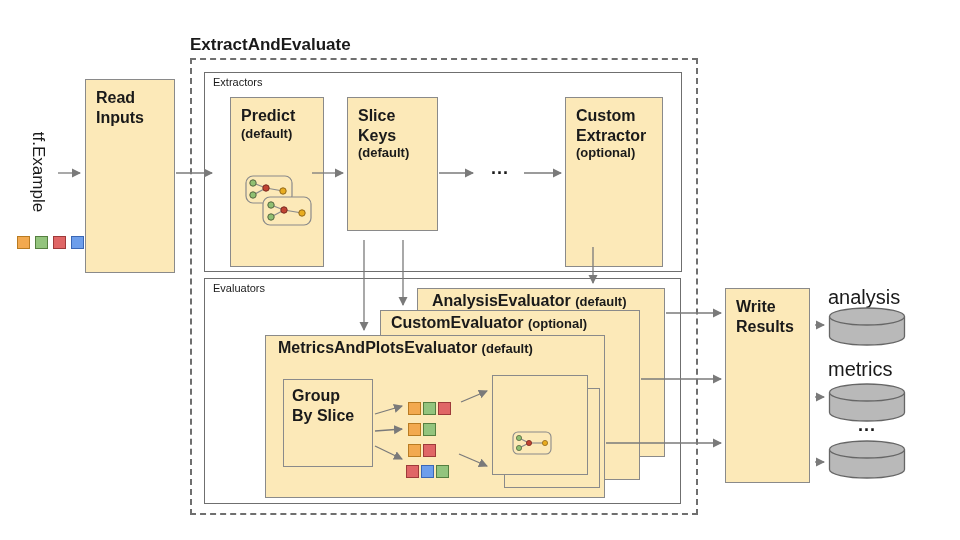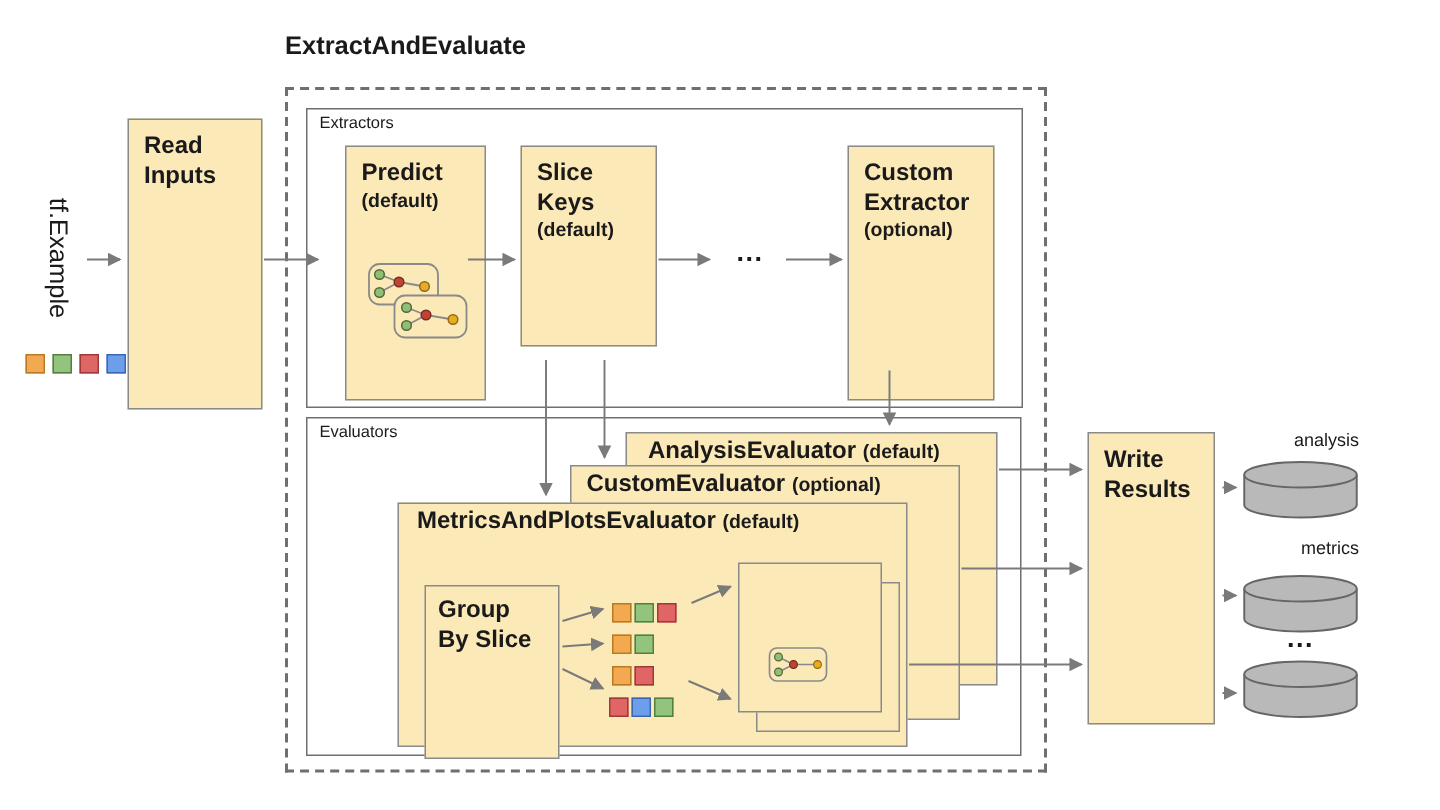--- a/index.html
+++ b/index.html
@@ -11,41 +11,41 @@
   .dashed{border:2px dashed var(--frame-border)}
   .section-label{font-weight:normal;font-size:11px;padding:3px 0 0 8px}
   .node-label{font-weight:bold;font-size:16px;line-height:1.22;white-space:pre-line}
   .qual{font-weight:bold;font-size:13px;display:block;line-height:1.3}
   .qual-inline{font-weight:bold;font-size:13px}
   .eval-title{font-weight:bold;font-size:16px;white-space:nowrap;padding-top:3px}
   .pad{padding:8px 20px 0 10px}
   .title{font-weight:bold;font-size:17px}
   .sq{position:absolute;width:13px;height:13px;border:1.5px solid;box-sizing:border-box}
   .rot-label{font-size:17px;transform:rotate(90deg);text-align:center}
-  .db-label{font-size:12px;text-align:right}
+  .db-label{font-size:20px;text-align:left}
   .dots{font-weight:bold;font-size:18px;text-align:center;letter-spacing:1px}
   #overlay{position:absolute;left:0;top:0;z-index:60;pointer-events:none}
 </style>
 </head>
 <body style="--box-fill: #FCE9B8; --box-border: #8A8A8A; --frame-border: #6F6F6F; --arrow: #7A7A7A; --cyl-fill: #B9B9B9; --cyl-stroke: #666666; --ic-green: #8FBF72; --ic-red: #C04432; --ic-yellow: #E8AC1F;">
 
 <div class="abs rot-label" style="left:-32px;top:162px;width:140px;height:20px">tf.Example</div>
 <div class="abs" id="legend" style="left:0;top:0;width:0;height:0">
     <div class="sq" style="left: 17px; top: 236px; background: rgb(242, 169, 79); border-color: rgb(185, 123, 34);"></div>
     <div class="sq" style="left: 35px; top: 236px; background: rgb(147, 196, 125); border-color: rgb(85, 127, 64);"></div>
     <div class="sq" style="left: 53px; top: 236px; background: rgb(224, 102, 102); border-color: rgb(158, 58, 58);"></div>
     <div class="sq" style="left: 71px; top: 236px; background: rgb(109, 158, 235); border-color: rgb(58, 103, 181);"></div>
   </div>
 
 <div class="abs fillbox pad" style="left:85px;top:79px;width:90px;height:194px">
   <span class="node-label">Read
 Inputs</span>
 </div>
 
-<div class="abs title" style="left:190px;top:21px">ExtractAndEvaluate</div>
+<div class="abs title" style="left:190px;top:35px">ExtractAndEvaluate</div>
 <div class="abs dashed" style="left:190px;top:58px;width:508px;height:457px"></div>
 
 <div class="abs frame" style="left:204px;top:72px;width:478px;height:200px">
   <div class="section-label">Extractors</div>
 </div>
 
 <div class="abs fillbox pad" style="left:230px;top:97px;width:94px;height:170px">
   <span class="node-label">Predict</span>
   <span class="qual">(default)</span>
   <svg class="abs" style="left:14px;top:75px" width="68" height="54" viewBox="0 0 68 54">
@@ -104,21 +104,21 @@
   </div>
 </div>
 
 <div class="abs fillbox" style="left:265px;top:335px;width:340px;height:163px">
   <div class="eval-title" style="padding-left:12px">
     <span>MetricsAndPlotsEvaluator</span>
     <span class="qual-inline">(default)</span>
   </div>
 </div>
 
-<div class="abs fillbox" style="left:283px;top:390px;width:90px;height:116px;padding:6px 0 0 8px">
+<div class="abs fillbox" style="left:283px;top:379px;width:90px;height:88px;padding:6px 0 0 8px">
   <span class="node-label">Group
 By Slice</span>
 </div>
 
 <div class="abs" id="squares" style="left:0;top:0;width:0;height:0">
     <div class="sq" style="left: 408px; top: 402px; background: rgb(242, 169, 79); border-color: rgb(185, 123, 34);"></div>
     <div class="sq" style="left: 423px; top: 402px; background: rgb(147, 196, 125); border-color: rgb(85, 127, 64);"></div>
     <div class="sq" style="left: 438px; top: 402px; background: rgb(224, 102, 102); border-color: rgb(158, 58, 58);"></div>
     <div class="sq" style="left: 408px; top: 423px; background: rgb(242, 169, 79); border-color: rgb(185, 123, 34);"></div>
     <div class="sq" style="left: 423px; top: 423px; background: rgb(147, 196, 125); border-color: rgb(85, 127, 64);"></div>

